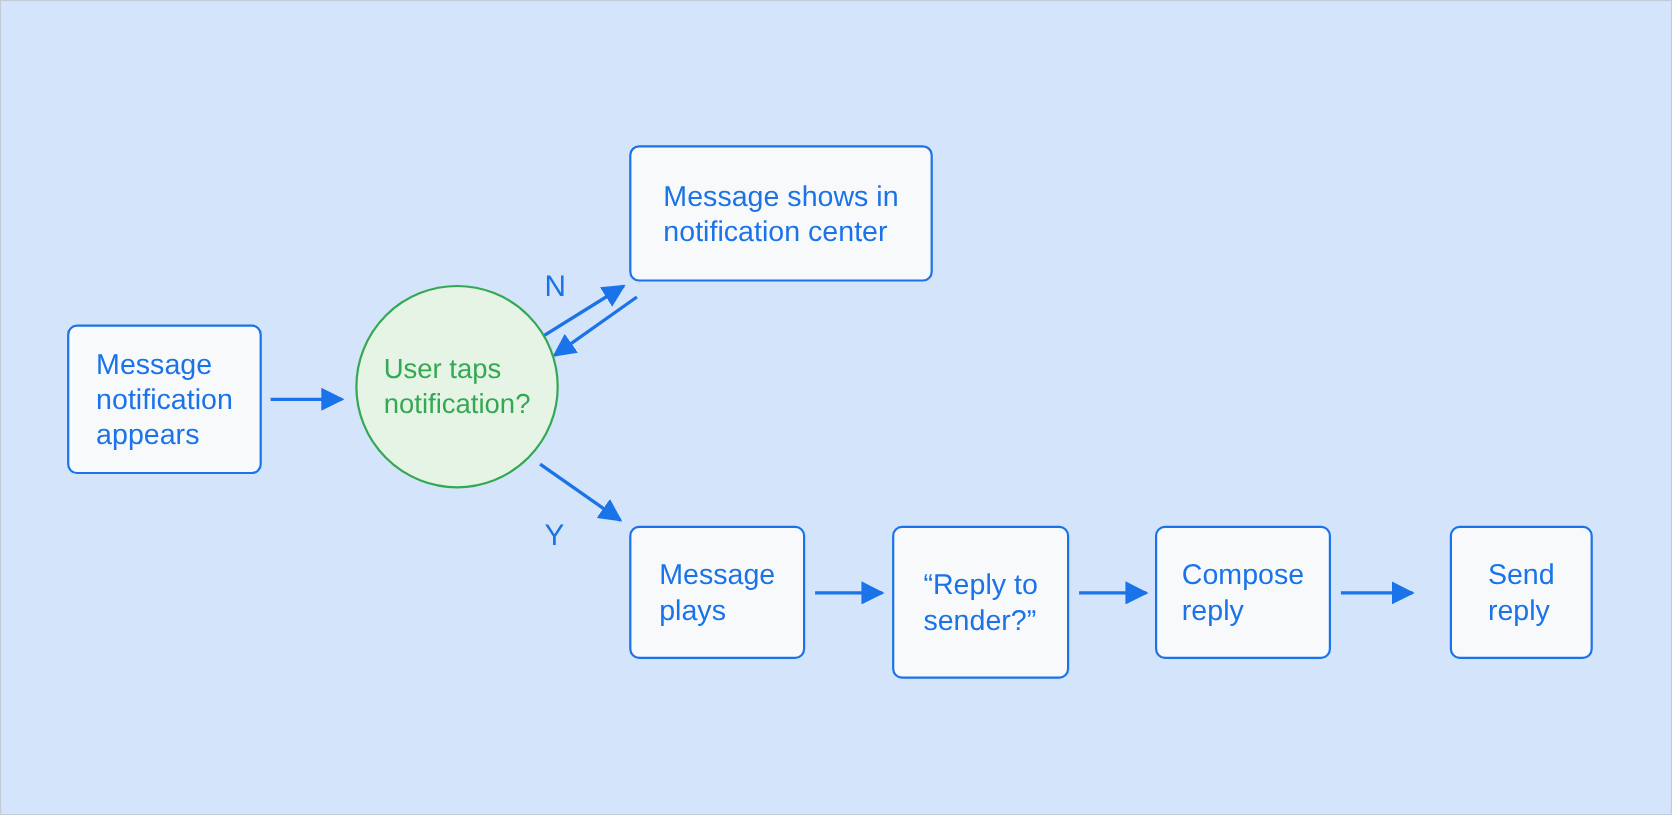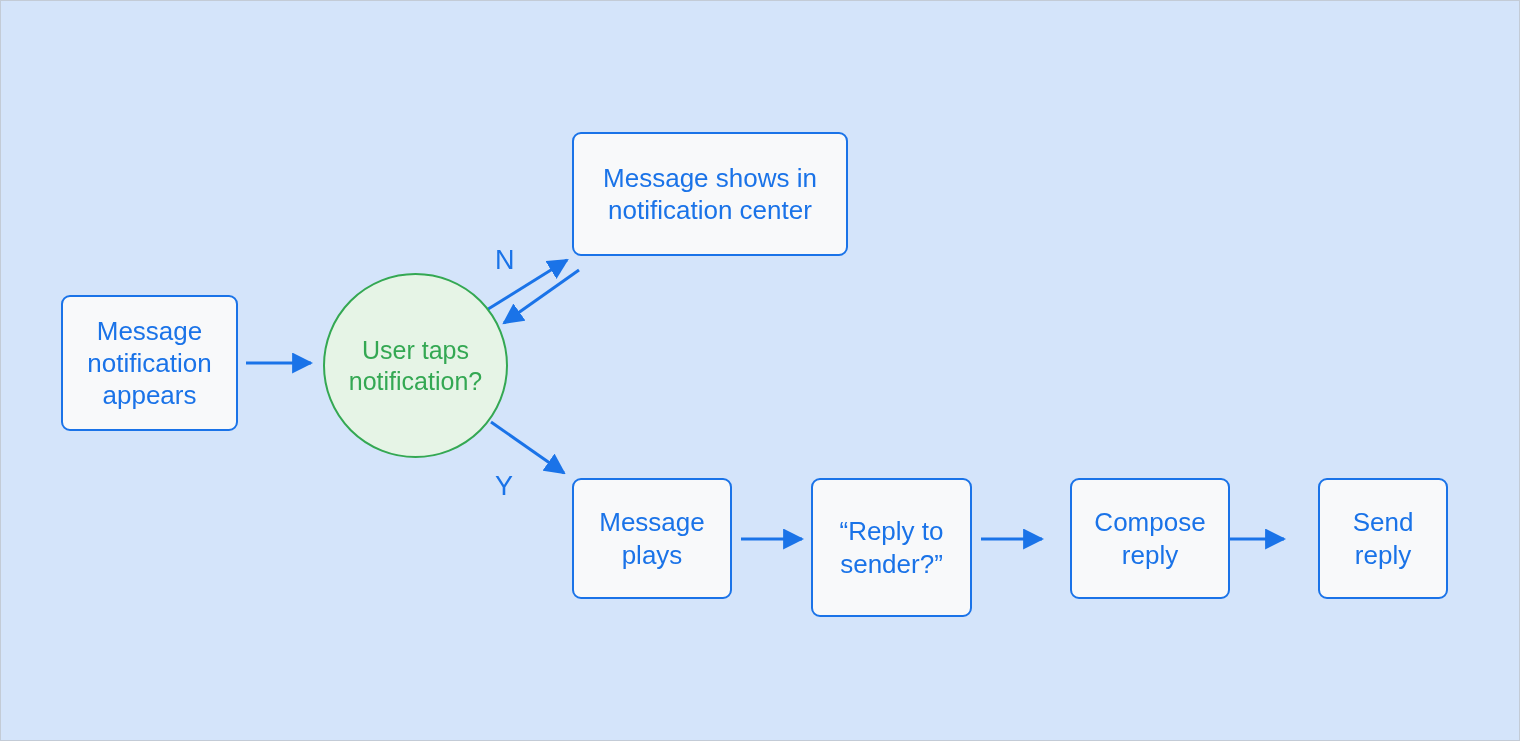--- a/index.html
+++ b/index.html
@@ -27,21 +27,20 @@
     width: 1520px;
     height: 741px;
     pointer-events: none;
   }
   .node {
     position: absolute;
     box-sizing: border-box;
     display: flex;
     align-items: center;
     justify-content: center;
-    text-align: center;
     line-height: 1.24;
   }
   .box {
     background: #f8f9fa;
     border: 2px solid #1a73e8;
     border-radius: 9px;
     color: #1a73e8;
     font-size: 26px;
     padding: 4px 10px;
   }
@@ -100,41 +99,41 @@
       <line x1="1218" y1="538" x2="1283" y2="538" stroke="#1a73e8" stroke-width="3" marker-end="url(#arrow)"></line>
     </g>
   </svg>
 
   <div class="node box" style="left:60px; top:294px; width:177px; height:136px;">
     <span style="white-space:pre-line;">Message
 notification
 appears</span>
   </div>
 
-  <div class="node circle" style="left:322px; top:272px; width:185px; height:185px;">
+  <div class="node circle" style="left:322px; top:258px; width:185px; height:185px;">
     <span style="white-space:pre-line;">User taps
 notification?</span>
   </div>
 
   <div class="node box" style="left:571px; top:131px; width:276px; height:124px;">
     <span style="white-space:pre-line;">Message shows in
 notification center</span>
   </div>
 
   <div class="node box" style="left:571px; top:477px; width:160px; height:121px;">
     <span style="white-space:pre-line;">Message
 plays</span>
   </div>
 
   <div class="node box" style="left:810px; top:477px; width:161px; height:139px;">
     <span style="white-space:pre-line;">“Reply to
 sender?”</span>
   </div>
 
-  <div class="node box" style="left:1049px; top:477px; width:160px; height:121px;margin-left:20px;">
+  <div class="node box" style="left:1049px; top:477px; width:160px; height:121px;">
     <span style="white-space:pre-line;">Compose
 reply</span>
   </div>
 
   <div class="node box" style="left:1317px; top:477px; width:130px; height:121px;">
     <span style="white-space:pre-line;">Send
 reply</span>
   </div>
 
   <div class="edge-label" style="left:494px; top:246px;">N</div>

